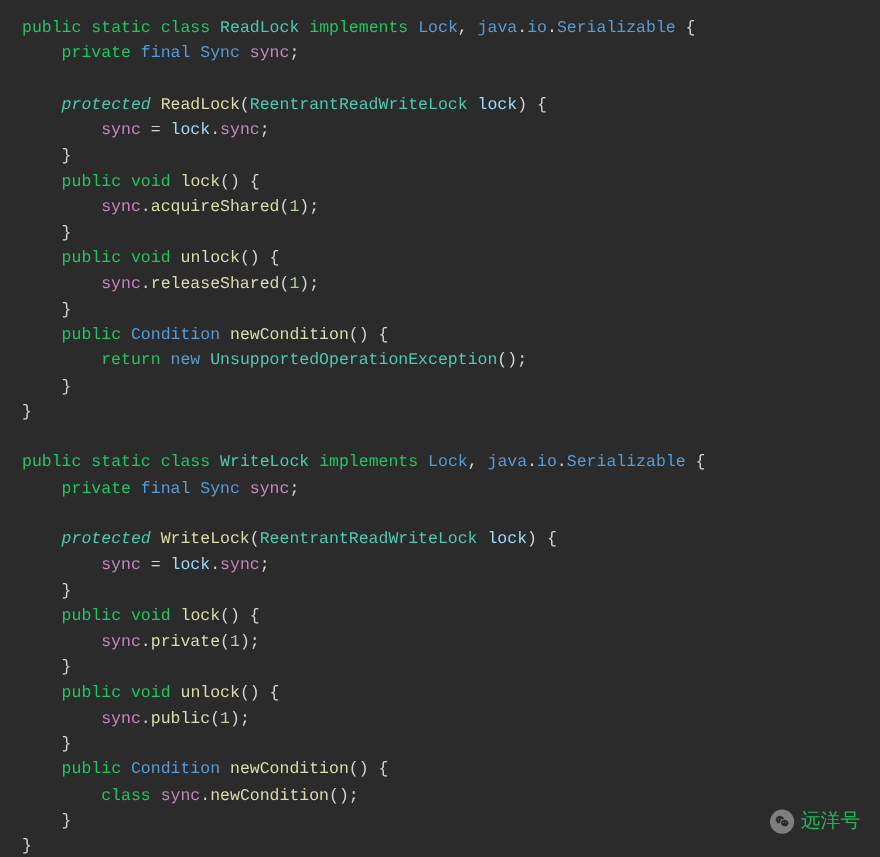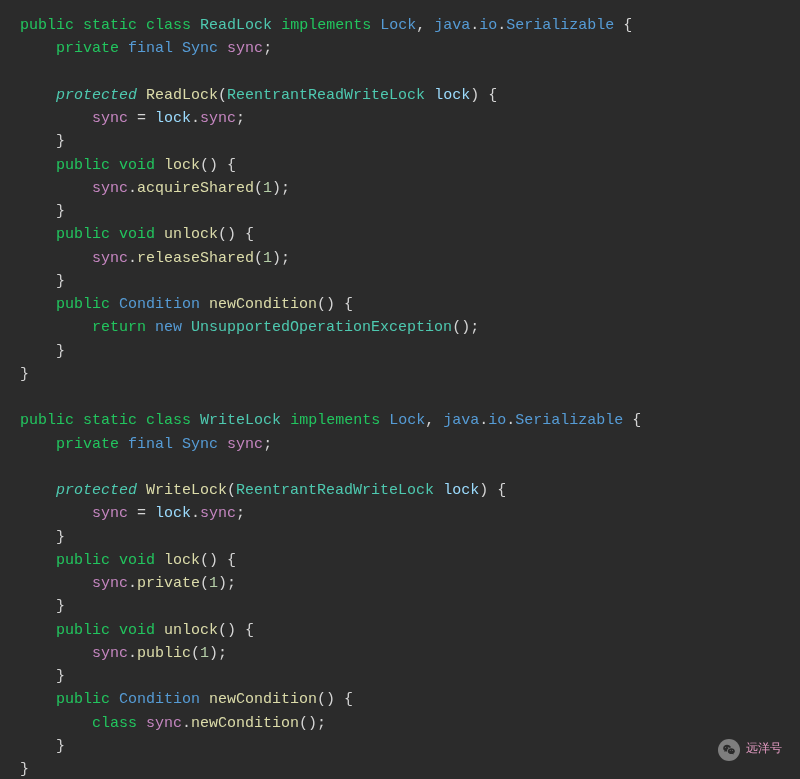--- a/index.html
+++ b/index.html
@@ -29,25 +29,25 @@
   .var-blue  { color: #9cdcfe; }   
   .field-mag { color: #c586c0; }   
   .num       { color: #b5cea8; }
   .plain     { color: #d4d4d4; }
   .new-kw    { color: #569cd6; }
   .watermark {
     position: absolute;
     right: 18px;
     bottom: 18px;
     display: flex;
-    align-items: flex-start;
+    align-items: center;
     gap: 6px;
-    color: #f9a8d4;
+    color: #22c55e;
     font-family: -apple-system, "Helvetica Neue", Arial, sans-serif;
-    font-size: 12px;
+    font-size: 18px;
     opacity: 0.9;
   }
   .watermark .icon {
     width: 22px;
     height: 22px;
     border-radius: 50%;
     background: #888;
     display: flex;
     align-items: center;
     justify-content: center;

